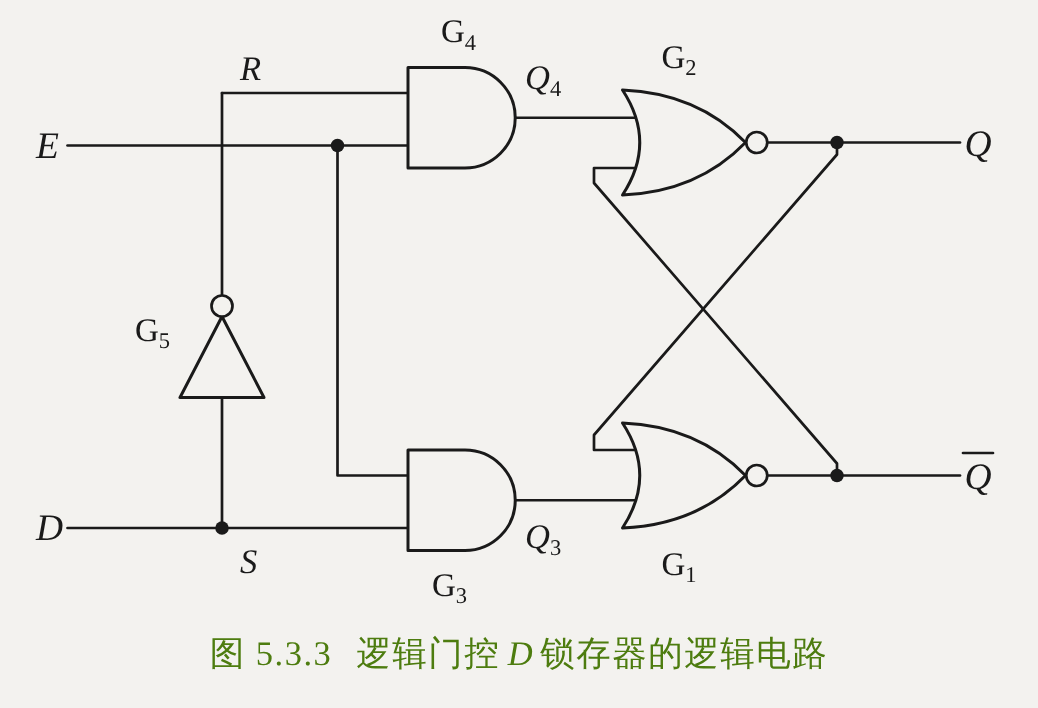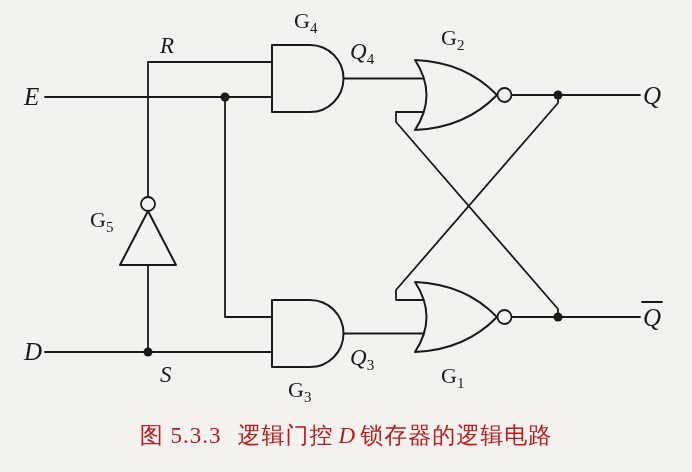--- a/index.html
+++ b/index.html
@@ -45,21 +45,21 @@
   .gate-label { font-size: 22px; font-style: normal; }
   .sub  { font-size: 15px; font-style: normal; }
 
   .caption {
     position: absolute;
     left: 0;
     top: 420px;
     width: 100%;
     text-align: center;
     font-size: 23px;
-    color: #b91c1c;
+    color: #4d7c0f;
     letter-spacing: 1px;
   }
   .caption .figno { margin-right: 16px; }
   .caption .cap-d {
     font-style: italic;
     margin: 0 5px;
     letter-spacing: 0;
   }
 </style>
 </head>

